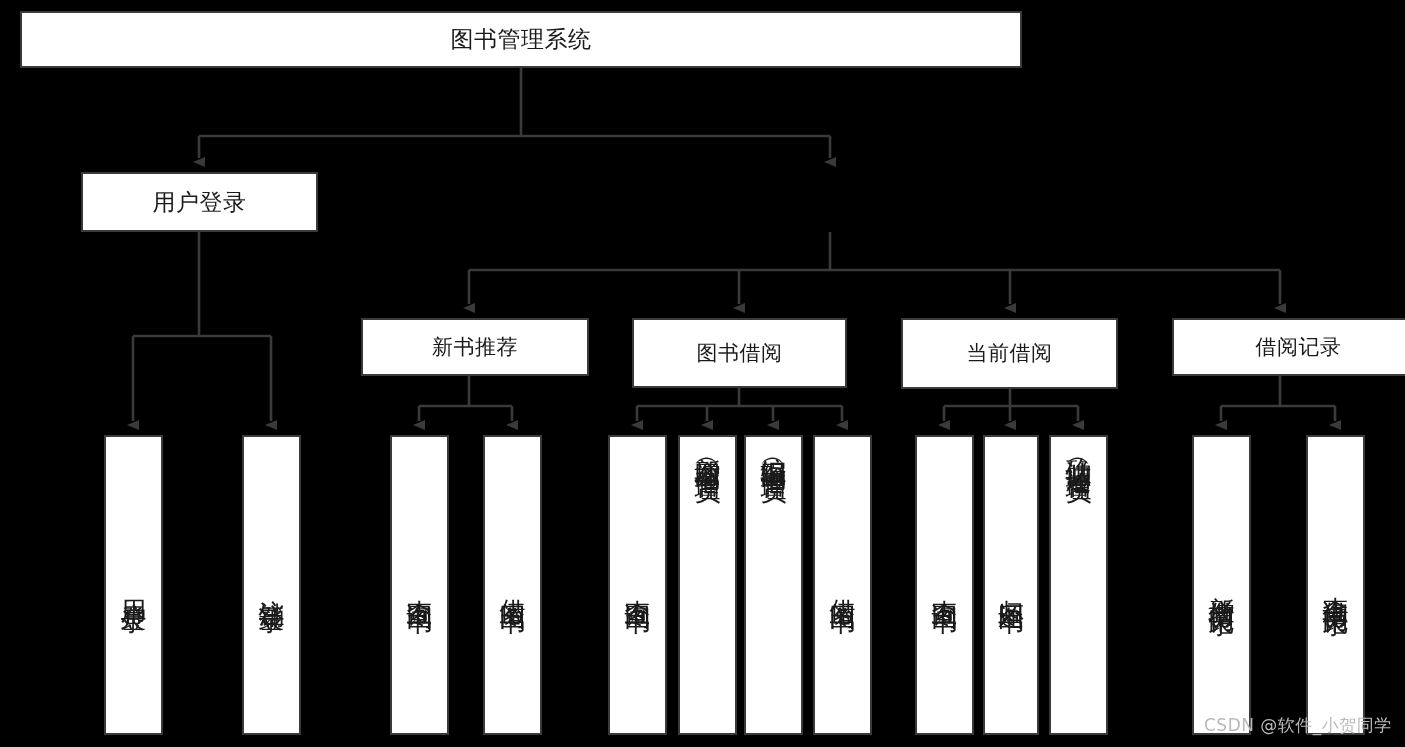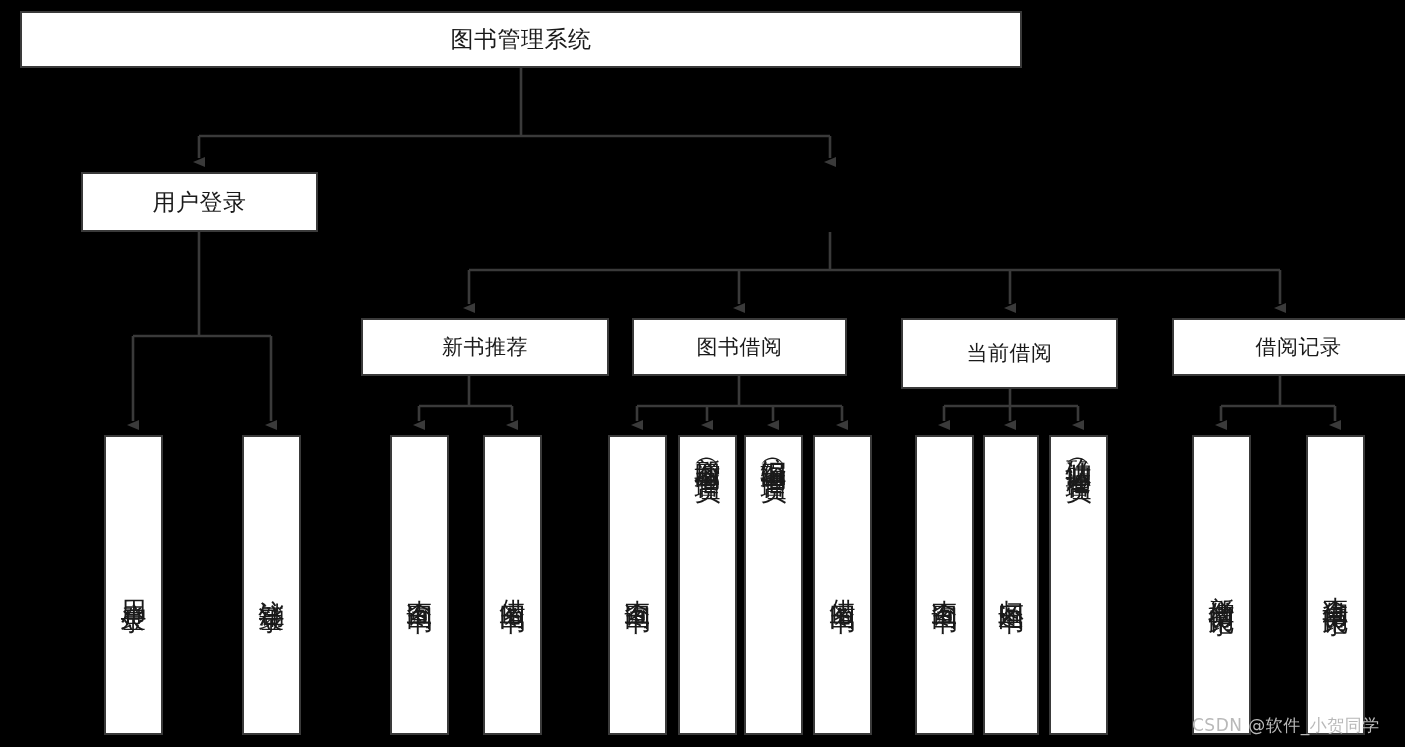--- a/index.html
+++ b/index.html
@@ -132,24 +132,24 @@
   </svg>
 
   <div class="node h" style="left:20px;top:11px;width:1002px;height:57px;">
     <span class="label">图书管理系统</span>
   </div>
 
   <div class="node h" style="left:81px;top:172px;width:237px;height:60px;">
     <span class="label">用户登录</span>
   </div>
 
-  <div class="node h2" style="left:361px;top:318px;width:248px;height:58px;">
+  <div class="node h2" style="left:361px;top:318px;width:228px;height:58px;">
     <span class="label">新书推荐</span>
   </div>
-  <div class="node h2" style="left:632px;top:318px;width:215px;height:58px;">
+  <div class="node h2" style="left:632px;top:318px;width:215px;height:70px;">
     <span class="label">图书借阅</span>
   </div>
   <div class="node h2" style="left:901px;top:318px;width:217px;height:71px;">
     <span class="label">当前借阅</span>
   </div>
   <div class="node h2" style="left:1172px;top:318px;width:253px;height:58px;justify-content:center;">
     <span class="label">借阅记录</span>
   </div>
 
   <div class="node v anchor-mid" style="left:104px;top:435px;width:59px;height:300px;">
@@ -189,15 +189,15 @@
     <span class="label">确认归还（管理员）</span>
   </div>
 
   <div class="node v anchor-mid" style="left:1192px;top:435px;width:59px;height:300px;">
     <span class="label">新增借阅记录</span>
   </div>
   <div class="node v anchor-mid" style="left:1306px;top:435px;width:59px;height:300px;">
     <span class="label">查询借阅记录</span>
   </div>
 
-  <div class="watermark" style="left:1192px;top:714px;">CSDN @软件_小贺同学</div>
+  <div class="watermark" style="left:1192px;top:714px;padding-left:12px;">CSDN @软件_小贺同学</div>
 
 </div>
 
 </body></html>

